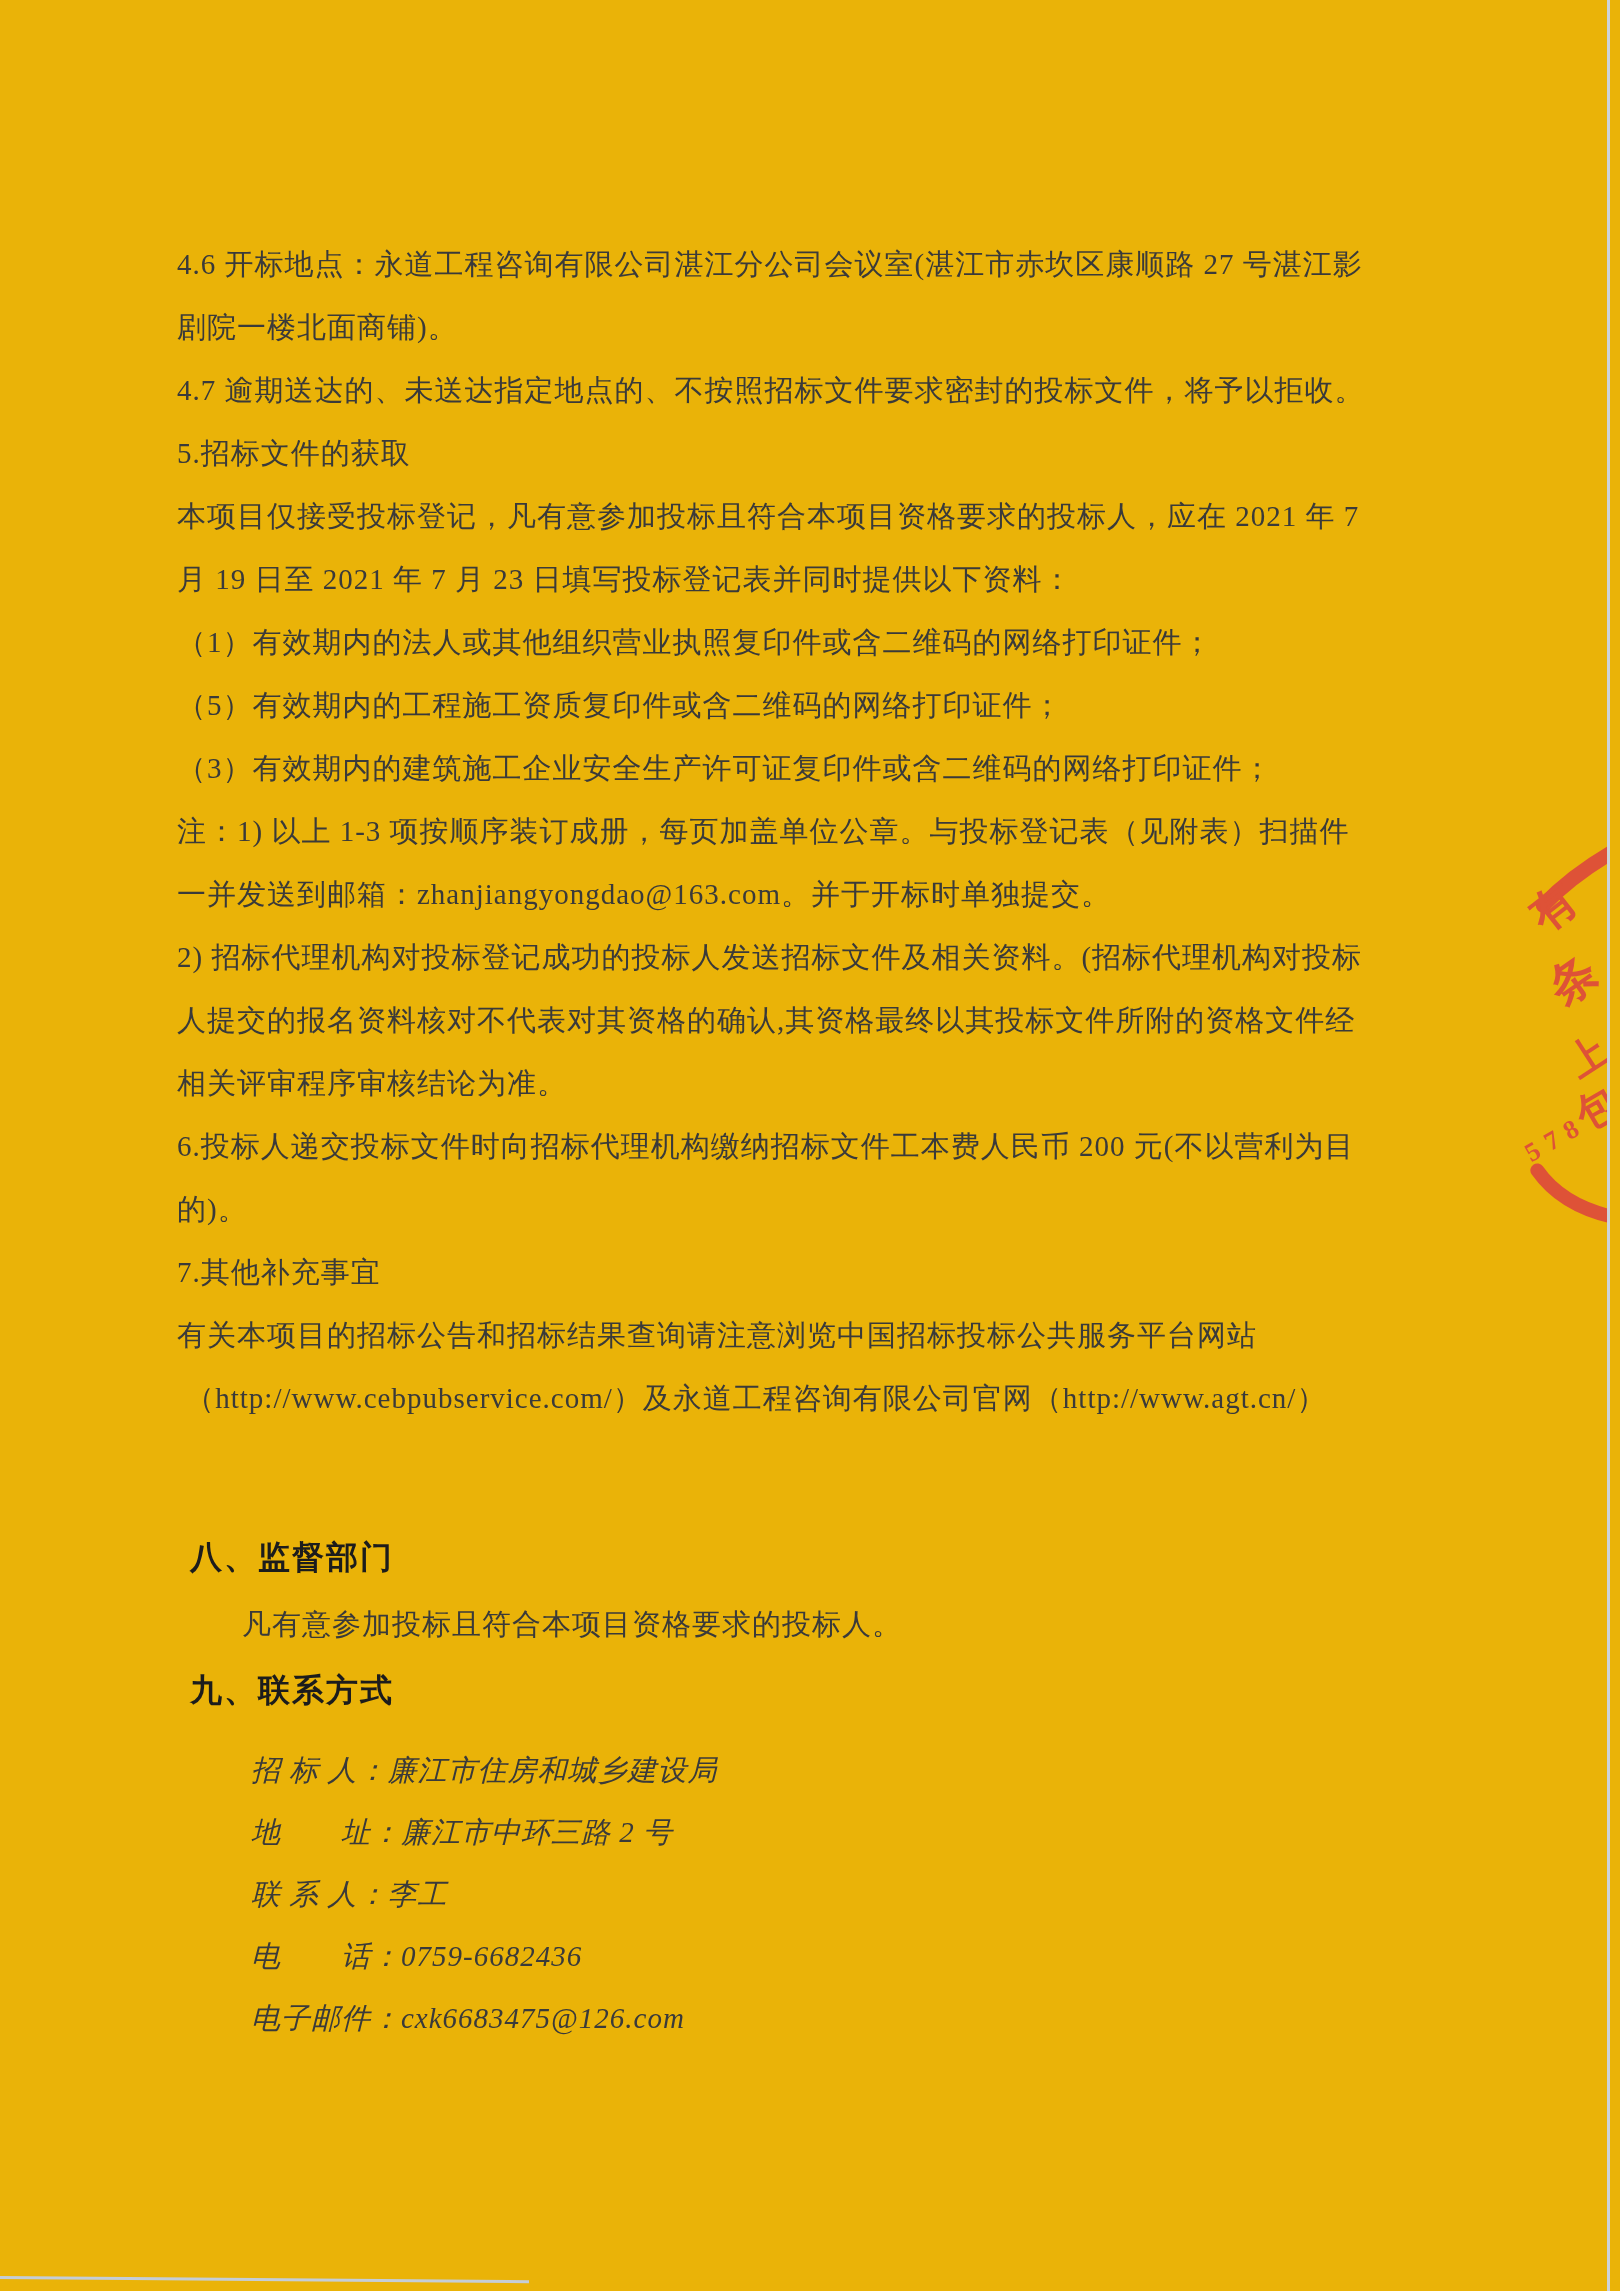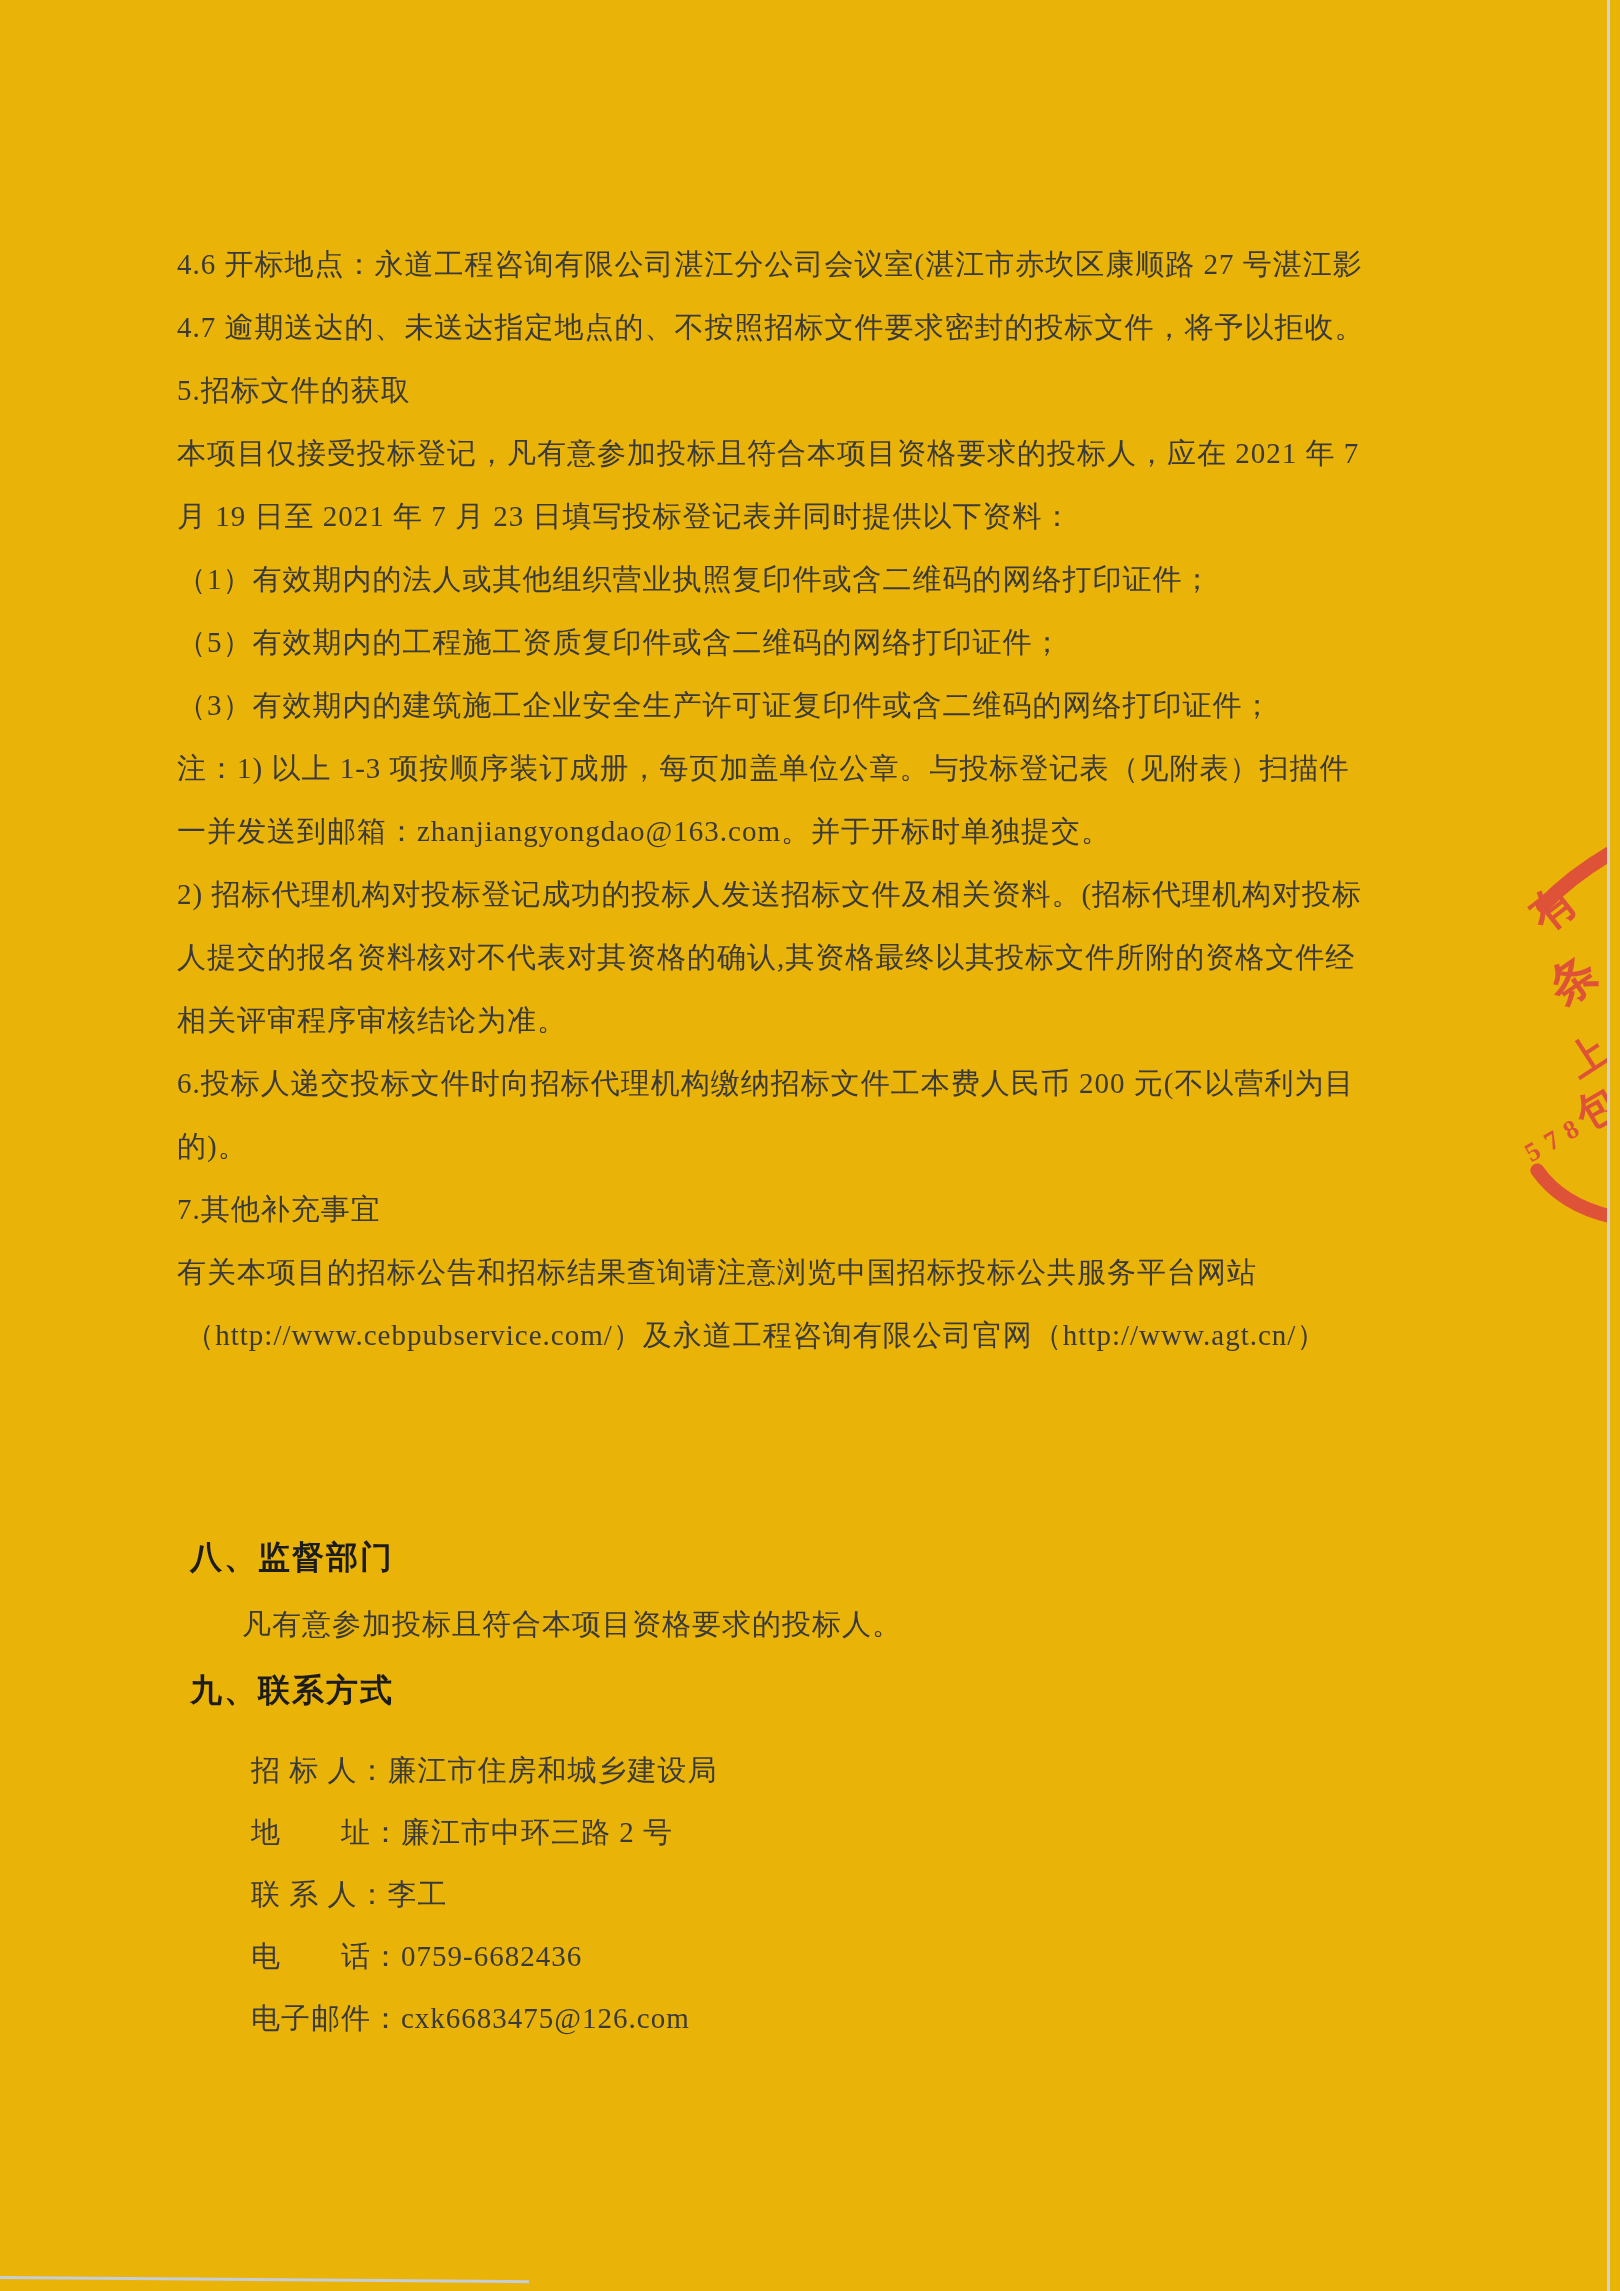--- a/index.html
+++ b/index.html
@@ -55,20 +55,21 @@
   .contacts {
     padding-left: 74px;
     margin-top: 23.5px;
   }
   .contact-line {
     font-size: 29px;
     line-height: 62px;
     letter-spacing: 1px;
     white-space: pre;
     color: #3a3a3a;
+    font-style: italic;
   }
   .contact-line .clabel { color: #3a3a3a; }
   .contact-line .cvalue { color: #3a3a3a; }
   
   .stamp-svg {
     position: absolute;
     right: 9.8px;
     top: 825px;
     opacity: 0.92;
   }
@@ -98,20 +99,21 @@
 </style>
 </head>
 <body>
 
 <div class="page">
 
   <div class="body-text">
 
       <div class="line">4.6 开标地点：永道工程咨询有限公司湛江分公司会议室(湛江市赤坎区康顺路 27 号湛江影</div>
 
+      <div class="line">剧院一楼北面商铺)。</div>
 
       <div class="line">4.7 逾期送达的、未送达指定地点的、不按照招标文件要求密封的投标文件，将予以拒收。</div>
 
       <div class="line">5.招标文件的获取</div>
 
       <div class="line">本项目仅接受投标登记，凡有意参加投标且符合本项目资格要求的投标人，应在 2021 年 7</div>
 
       <div class="line">月 19 日至 2021 年 7 月 23 日填写投标登记表并同时提供以下资料：</div>
 
       <div class="line">（1）有效期内的法人或其他组织营业执照复印件或含二维码的网络打印证件；</div>

